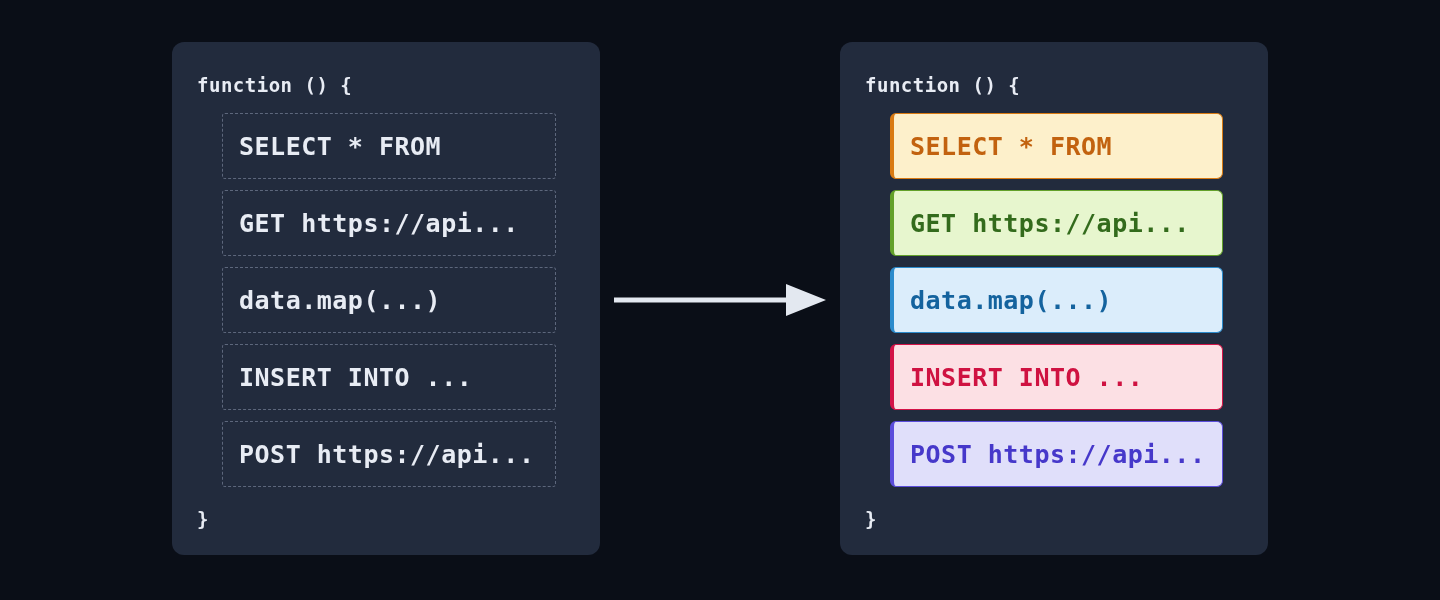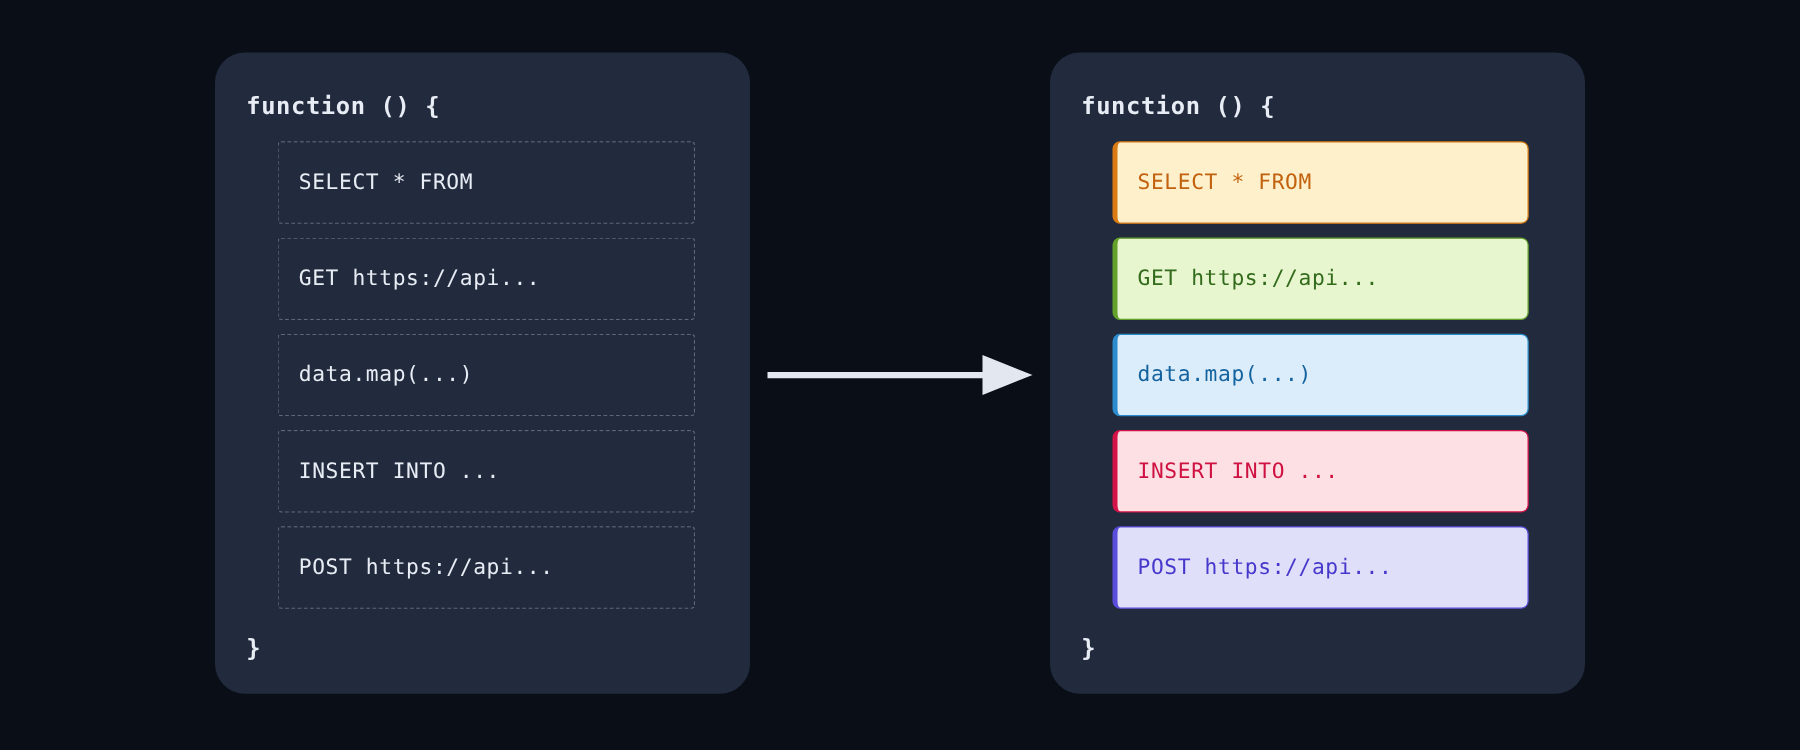--- a/index.html
+++ b/index.html
@@ -20,21 +20,21 @@
     inset: 0;
   }
 
   
   .panel {
     position: absolute;
     top: 42px;
     width: 428px;
     height: 513px;
     background: #222b3d;
-    border-radius: 24px;
+    border-radius: 12px;
     box-sizing: border-box;
     padding: 0;
   }
   .panel-before { left: 172px; }
   .panel-after  { left: 840px; }
 
   .code-line {
     position: absolute;
     left: 25px;
     color: #e8ecf4;
@@ -58,22 +58,22 @@
   }
 
   
   .stmt {
     box-sizing: border-box;
     height: 66px;
     margin-bottom: 11px;
     display: flex;
     align-items: center;
     padding-left: 16px;
-    font-size: 17px;
-    font-weight: normal;
+    font-size: 25px;
+    font-weight: bold;
     letter-spacing: 0.5px;
     white-space: nowrap;
     border-radius: 3px;
   }
   .stmt-plain {
     border: 1px dashed #5d677c;
     color: #dfe4ee;
     background: transparent;
   }
 

